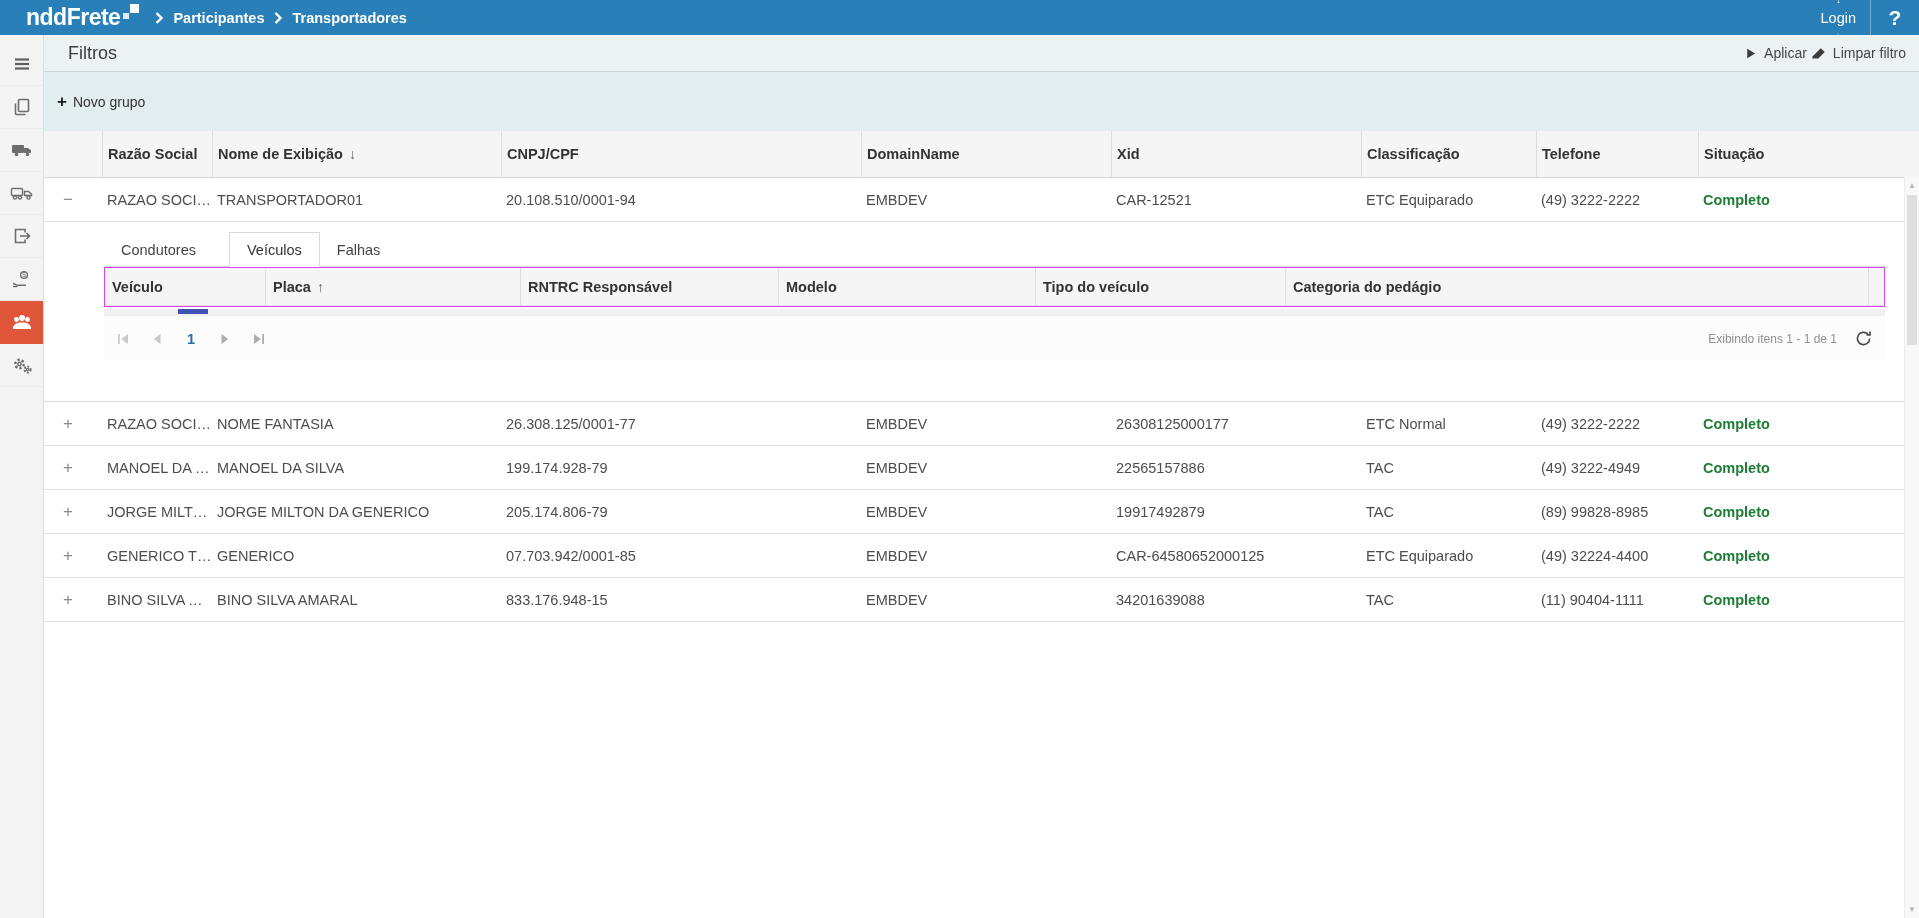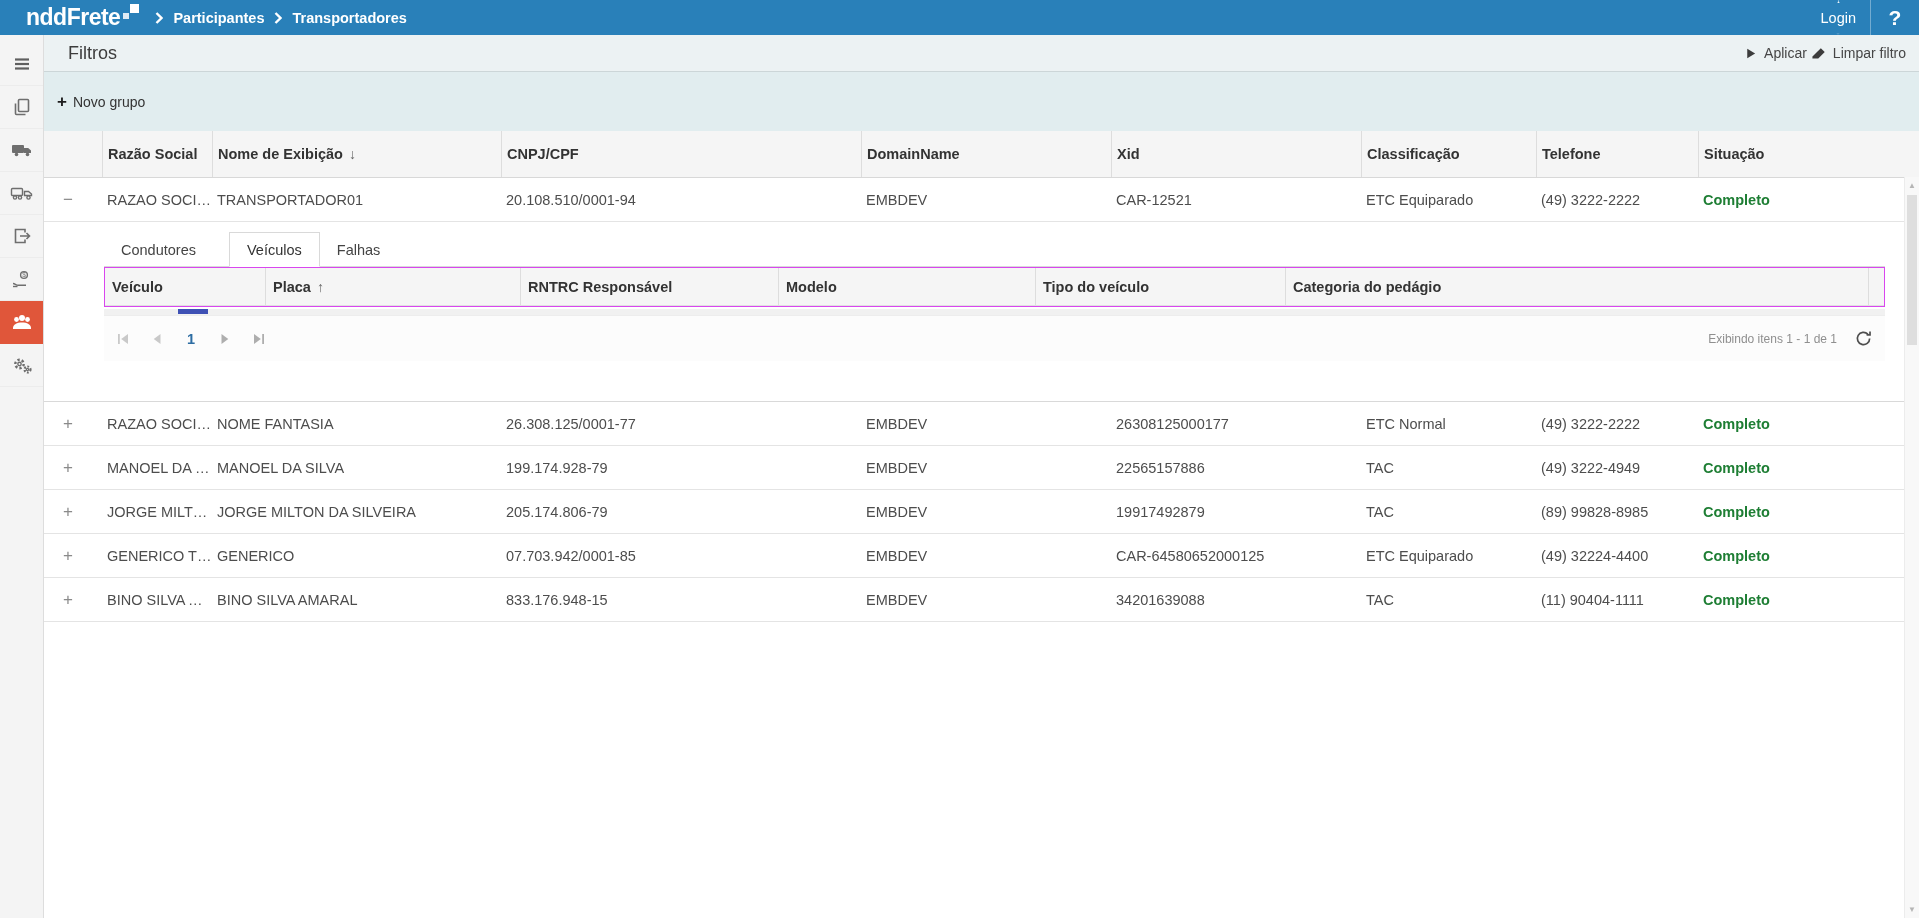--- a/index.html
+++ b/index.html
@@ -355,21 +355,21 @@
           <div class="cell">22565157886</div>
           <div class="cell">TAC</div>
           <div class="cell">(49) 3222-4949</div>
           <div class="cell status-cell">Completo</div>
         </div>
         <div class="grid-row grid-cols">
           <div class="cell expander-cell">
             <span class="expander">+</span>
           </div>
           <div class="cell">JORGE MILTON ...</div>
-          <div class="cell">JORGE MILTON DA SILVEIRA</div>
+          <div class="cell">JORGE MILTON DA GENERICO</div>
           <div class="cell">205.174.806-79</div>
           <div class="cell">EMBDEV</div>
           <div class="cell">19917492879</div>
           <div class="cell">TAC</div>
           <div class="cell">(89) 99828-8985</div>
           <div class="cell status-cell">Completo</div>
         </div>
         <div class="grid-row grid-cols">
           <div class="cell expander-cell">
             <span class="expander">+</span>

